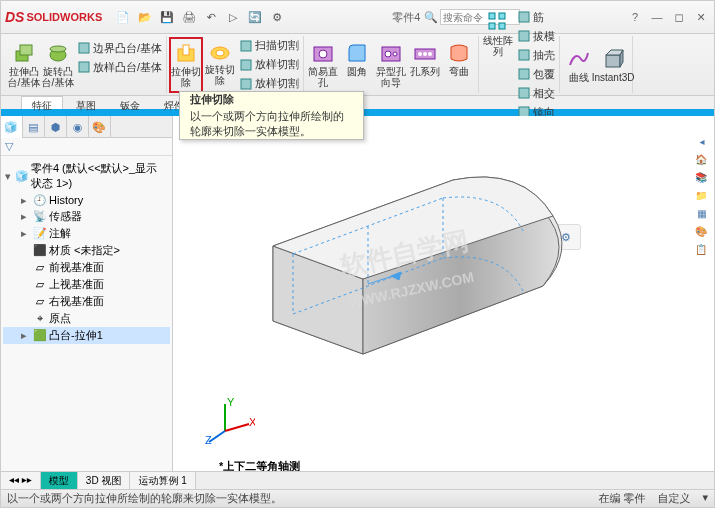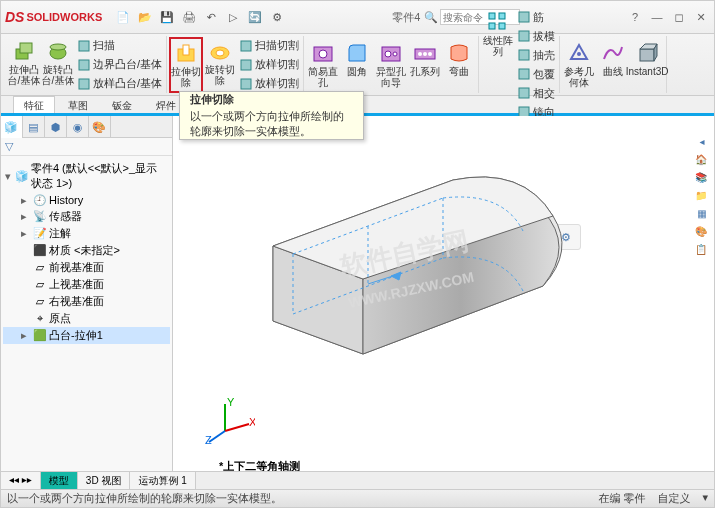--- a/index.html
+++ b/index.html
@@ -17,21 +17,21 @@
 .win-btn{width:18px;height:14px;display:flex;align-items:center;justify-content:center;cursor:pointer;color:#666;}
 .ribbon{height:62px;background:linear-gradient(#f4f4f4,#ececec);border-bottom:1px solid #ccc;display:flex;padding:2px 4px;position:relative;}
 .rb-group{display:flex;flex-direction:column;align-items:center;padding:0 2px;border-right:1px solid #d8d8d8;justify-content:center;}
 .rb-bigbtn{display:flex;flex-direction:column;align-items:center;width:34px;cursor:pointer;padding:2px;gap:1px;}
 .rb-bigbtn.highlighted{border:2px solid #d01e29;}
 .rb-icon{width:24px;height:24px;display:flex;align-items:center;justify-content:center;}
 .rb-label{font-size:10px;color:#333;text-align:center;line-height:11px;}
 .rb-smallbtns{display:flex;flex-direction:column;gap:1px;}
 .rb-smallbtn{display:flex;align-items:center;gap:2px;height:18px;padding:0 2px;cursor:pointer;font-size:10px;color:#333;}
 .rb-smicon{width:14px;height:14px;}
-.tabs{height:20px;background:#f0f0f0;display:flex;border-bottom:3px solid #0ea5e9;padding-left:12px;gap:2px;}
+.tabs{height:20px;background:#f0f0f0;display:flex;border-bottom:7px solid #0ea5e9;padding-left:20px;gap:2px;}
 .tab{padding:2px 10px;font-size:10px;color:#333;cursor:pointer;border:1px solid transparent;border-bottom:none;}
 .tab.active{background:#fff;border-color:#ccc;}
 .toolbar2{position:absolute;left:180px;top:108px;display:flex;gap:2px;background:rgba(245,245,245,0.95);padding:2px 4px;border:1px solid #ddd;border-radius:3px;}
 .tb2-btn{width:20px;height:20px;display:flex;align-items:center;justify-content:center;cursor:pointer;color:#4a7ab0;}
 .tooltip{position:absolute;left:178px;top:90px;background:#ffffe8;border:1px solid #bbb;padding:0 10px;font-size:10px;color:#333;box-shadow:2px 2px 4px rgba(0,0,0,0.2);z-index:100;width:185px;}
 .tooltip-title{font-weight:bold;margin-bottom:2px;}
 .main{display:flex;height:370px;}
 .sidebar{width:172px;background:#f8f8f8;border-right:1px solid #ccc;display:flex;flex-direction:column;}
 .side-tabs{height:22px;display:flex;border-bottom:1px solid #ccc;background:#eee;}
 .side-tab{width:22px;height:22px;display:flex;align-items:center;justify-content:center;cursor:pointer;border-right:1px solid #ccc;color:#4a7ab0;}
@@ -113,28 +113,20 @@
           <div class="rb-label" style="white-space: pre;">旋转凸
 台/基体</div>
         </div>
         <div class="rb-smallbtns">
           <div class="rb-smallbtn">
             <span class="rb-smicon">
               <svg width="14" height="14">
                 <rect x="2" y="2" width="10" height="10" fill="#9cc" stroke="#388"></rect>
               </svg>
             </span>
-            <span>扫描</span>
-          </div>
-          <div class="rb-smallbtn">
-            <span class="rb-smicon">
-              <svg width="14" height="14">
-                <rect x="2" y="2" width="10" height="10" fill="#9cc" stroke="#388"></rect>
-              </svg>
-            </span>
             <span>边界凸台/基体</span>
           </div>
           <div class="rb-smallbtn">
             <span class="rb-smicon">
               <svg width="14" height="14">
                 <rect x="2" y="2" width="10" height="10" fill="#9cc" stroke="#388"></rect>
               </svg>
             </span>
             <span>放样凸台/基体</span>
           </div>
@@ -304,30 +296,20 @@
                 <rect x="2" y="2" width="10" height="10" fill="#9cc" stroke="#388"></rect>
               </svg>
             </span>
             <span>镜向</span>
           </div>
         </div>
       </div>
     </div>
     <div class="rb-group">
       <div style="display: flex;">
-        <div class="rb-bigbtn">
-          <div class="rb-icon">
-            <svg width="24" height="24">
-              <path d="M4 18 L12 4 L20 18 Z" fill="none" stroke="#5c6bc0" stroke-width="2"></path>
-              <circle cx="12" cy="13" r="2" fill="#5c6bc0"></circle>
-            </svg>
-          </div>
-          <div class="rb-label" style="white-space: pre;">参考几
-何体</div>
-        </div>
         <div class="rb-bigbtn">
           <div class="rb-icon">
             <svg width="24" height="24">
               <path d="M3 18 Q8 4 14 12 Q18 18 21 6" fill="none" stroke="#ab47bc" stroke-width="2"></path>
             </svg>
           </div>
           <div class="rb-label" style="white-space: pre;">曲线</div>
         </div>
         <div class="rb-bigbtn">
           <div class="rb-icon">

